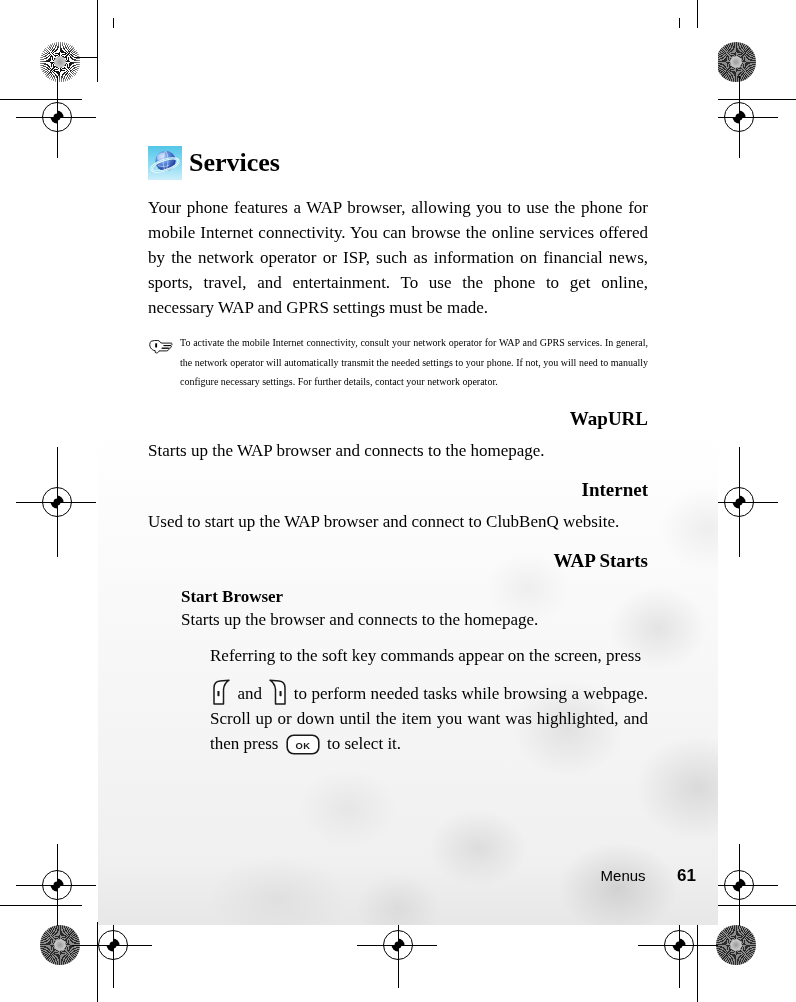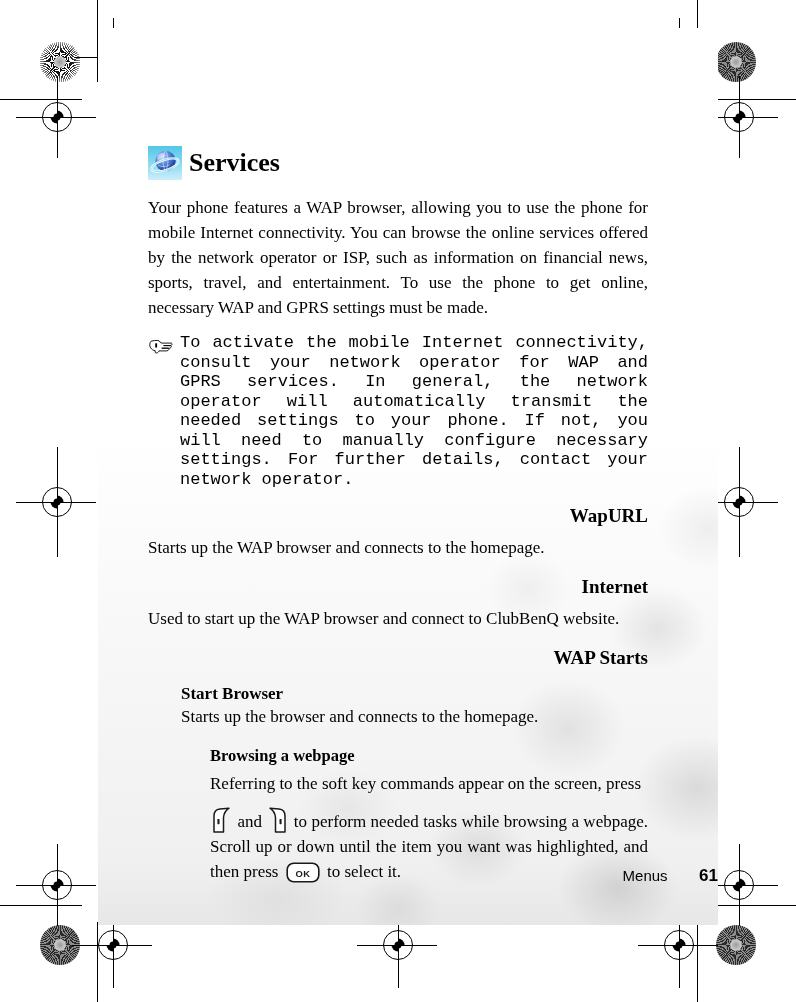--- a/index.html
+++ b/index.html
@@ -165,22 +165,22 @@
     margin: 13px 0 14px 0;
     gap: 6px;
   }
   .note-icon {
     flex: 0 0 26px;
     width: 26px;
     height: 18px;
     margin-top: 4px;
   }
   .note-text {
-    font-family: Liberation Mono, monospace;
-    font-size: 17px;
+    font-family: Liberation Serif, serif;
+    font-size: 10px;
     line-height: 19.5px;
     text-align: justify;
     margin: 0;
   }
 
   h2.h-sec {
     font-family: "Liberation Serif", serif;
     font-weight: bold;
     font-size: 19px;
     margin: 16px 0 8px 0;
@@ -223,20 +223,21 @@
     margin: 0 3px;
   }
 
   
   .footer {
     position: absolute;
     left: 0;
     top: 838px;
     width: 620px;
     text-align: right;
+    padding-right: 22px;
     box-sizing: border-box;
     font-family: "Liberation Sans", sans-serif;
   }
   .footer-label {
     font-size: 15px;
   }
   .footer-page {
     font-size: 17px;
     font-weight: bold;
     margin-left: 27px;
@@ -364,21 +365,20 @@
     <p class="body">Starts up the WAP browser and connects to the homepage.</p>
 
     <h2 class="h-sec">Internet</h2>
     <p class="body">Used to start up the WAP browser and connect to ClubBenQ website.</p>
 
     <h2 class="h-sec">WAP Starts</h2>
 
     <h3 class="h-sub">Start Browser</h3>
     <p class="body indent1">Starts up the browser and connects to the homepage.</p>
 
-    <h4 class="h-subsub">Browsing a webpage</h4>
     <p class="body indent2">Referring to the soft key commands appear on the screen, press</p>
     <p class="body indent2">
       <svg class="softkey" viewBox="0 0 19 26">
         <path d="M2 25 L2 9 Q2 2.5 8 2 L17 1.2 Q12 4.5 11.5 10.5 L11.5 25 Z" fill="#ffffff" stroke="#1a1a1a" stroke-width="1.5" stroke-linejoin="round"></path>
         <rect x="5.4" y="12" width="2.1" height="5.2" rx="0.6" fill="#1a1a1a"></rect>
       </svg>
       <span>and</span>
       <svg class="softkey" viewBox="0 0 19 26">
         <path d="M17 25 L17 9 Q17 2.5 11 2 L2 1.2 Q7 4.5 7.5 10.5 L7.5 25 Z" fill="#ffffff" stroke="#1a1a1a" stroke-width="1.5" stroke-linejoin="round"></path>
         <rect x="11.5" y="12" width="2.1" height="5.2" rx="0.6" fill="#1a1a1a"></rect>

